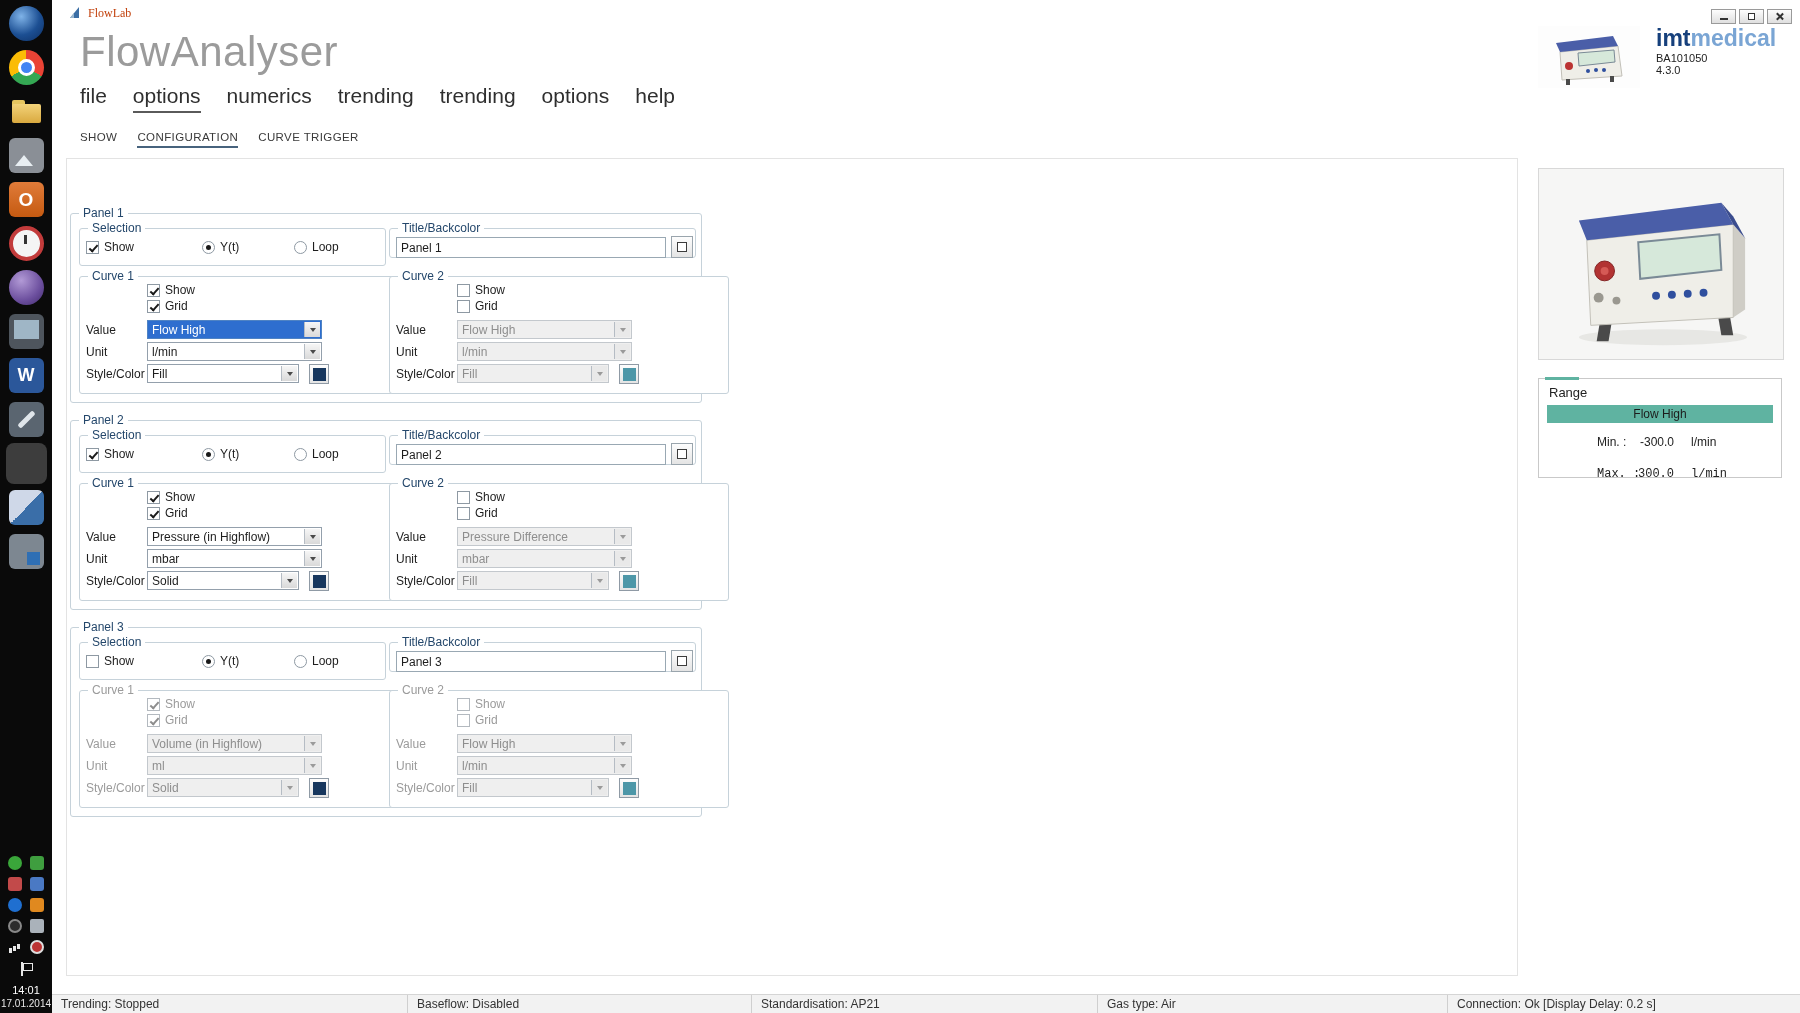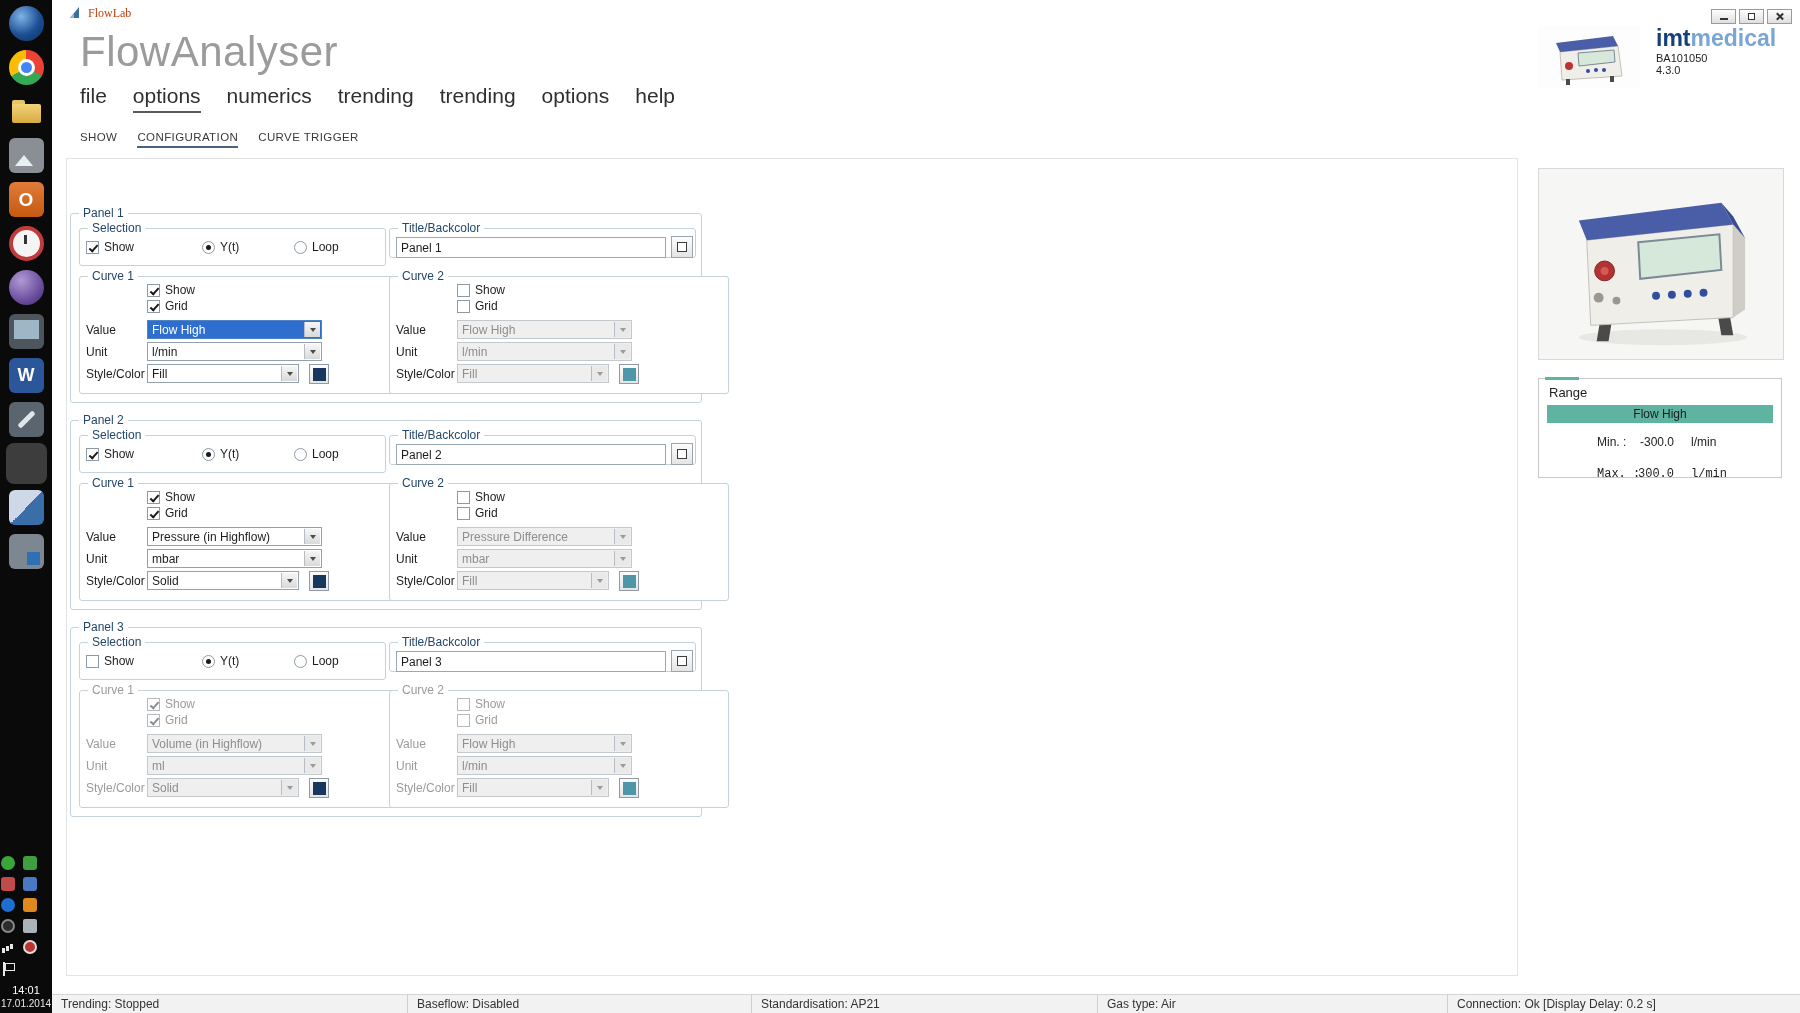--- a/index.html
+++ b/index.html
@@ -26,21 +26,21 @@
   .ic-monitor { background:#4e555d; }
   .ic-monitor::after { content:""; position:absolute; inset:6px 5px 10px 5px; background:#9fb6c6; }
   .ic-word { background:#2b579a; display:flex; align-items:center; justify-content:center; color:#fff; font-weight:bold; font-size:18px; }
   .ic-tools { background:#5a6570; }
   .ic-tools::after { content:""; position:absolute; left:7px; top:15px; width:21px; height:5px; background:#dfe5ea; transform:rotate(-45deg); border-radius:2px; }
   .ic-flowlab { background:linear-gradient(135deg,#8ec7ea 0 48%, #2f6fb4 48%); border-radius:5px; }
   .ic-imaging { background:linear-gradient(135deg,#cfd8e8 0 50%, #3a6ea8 50%); }
   .ic-editor { background:#7d8791; }
   .ic-editor::after { content:""; position:absolute; right:4px; bottom:4px; width:13px; height:13px; background:#2f6fb4; }
 
-  .dock-bottom { margin-top:auto; display:flex; flex-direction:column; padding-bottom:4px; }
+  .dock-bottom { margin-top:auto; display:flex; flex-direction:column; align-items:center; padding-bottom:4px; }
   .tray-grid { display:grid; grid-template-columns:14px 14px; gap:7px 8px; margin-bottom:8px; }
   .tray-icon { width:14px; height:14px; border-radius:3px; }
   .tr-sync { border-radius:50%; background:#3aa63a; }
   .tr-green { background:#3f9e3f; }
   .tr-red { background:#c24a4a; }
   .tr-shield { background:#4a79c4; }
   .tr-bt { border-radius:50%; background:#1f6fd0; }
   .tr-orange { background:#e0891f; }
   .tr-dark { border-radius:50%; background:#2c2c2c; border:2px solid #888; }
   .tr-phone { background:#aab2ba; border-radius:2px; }

